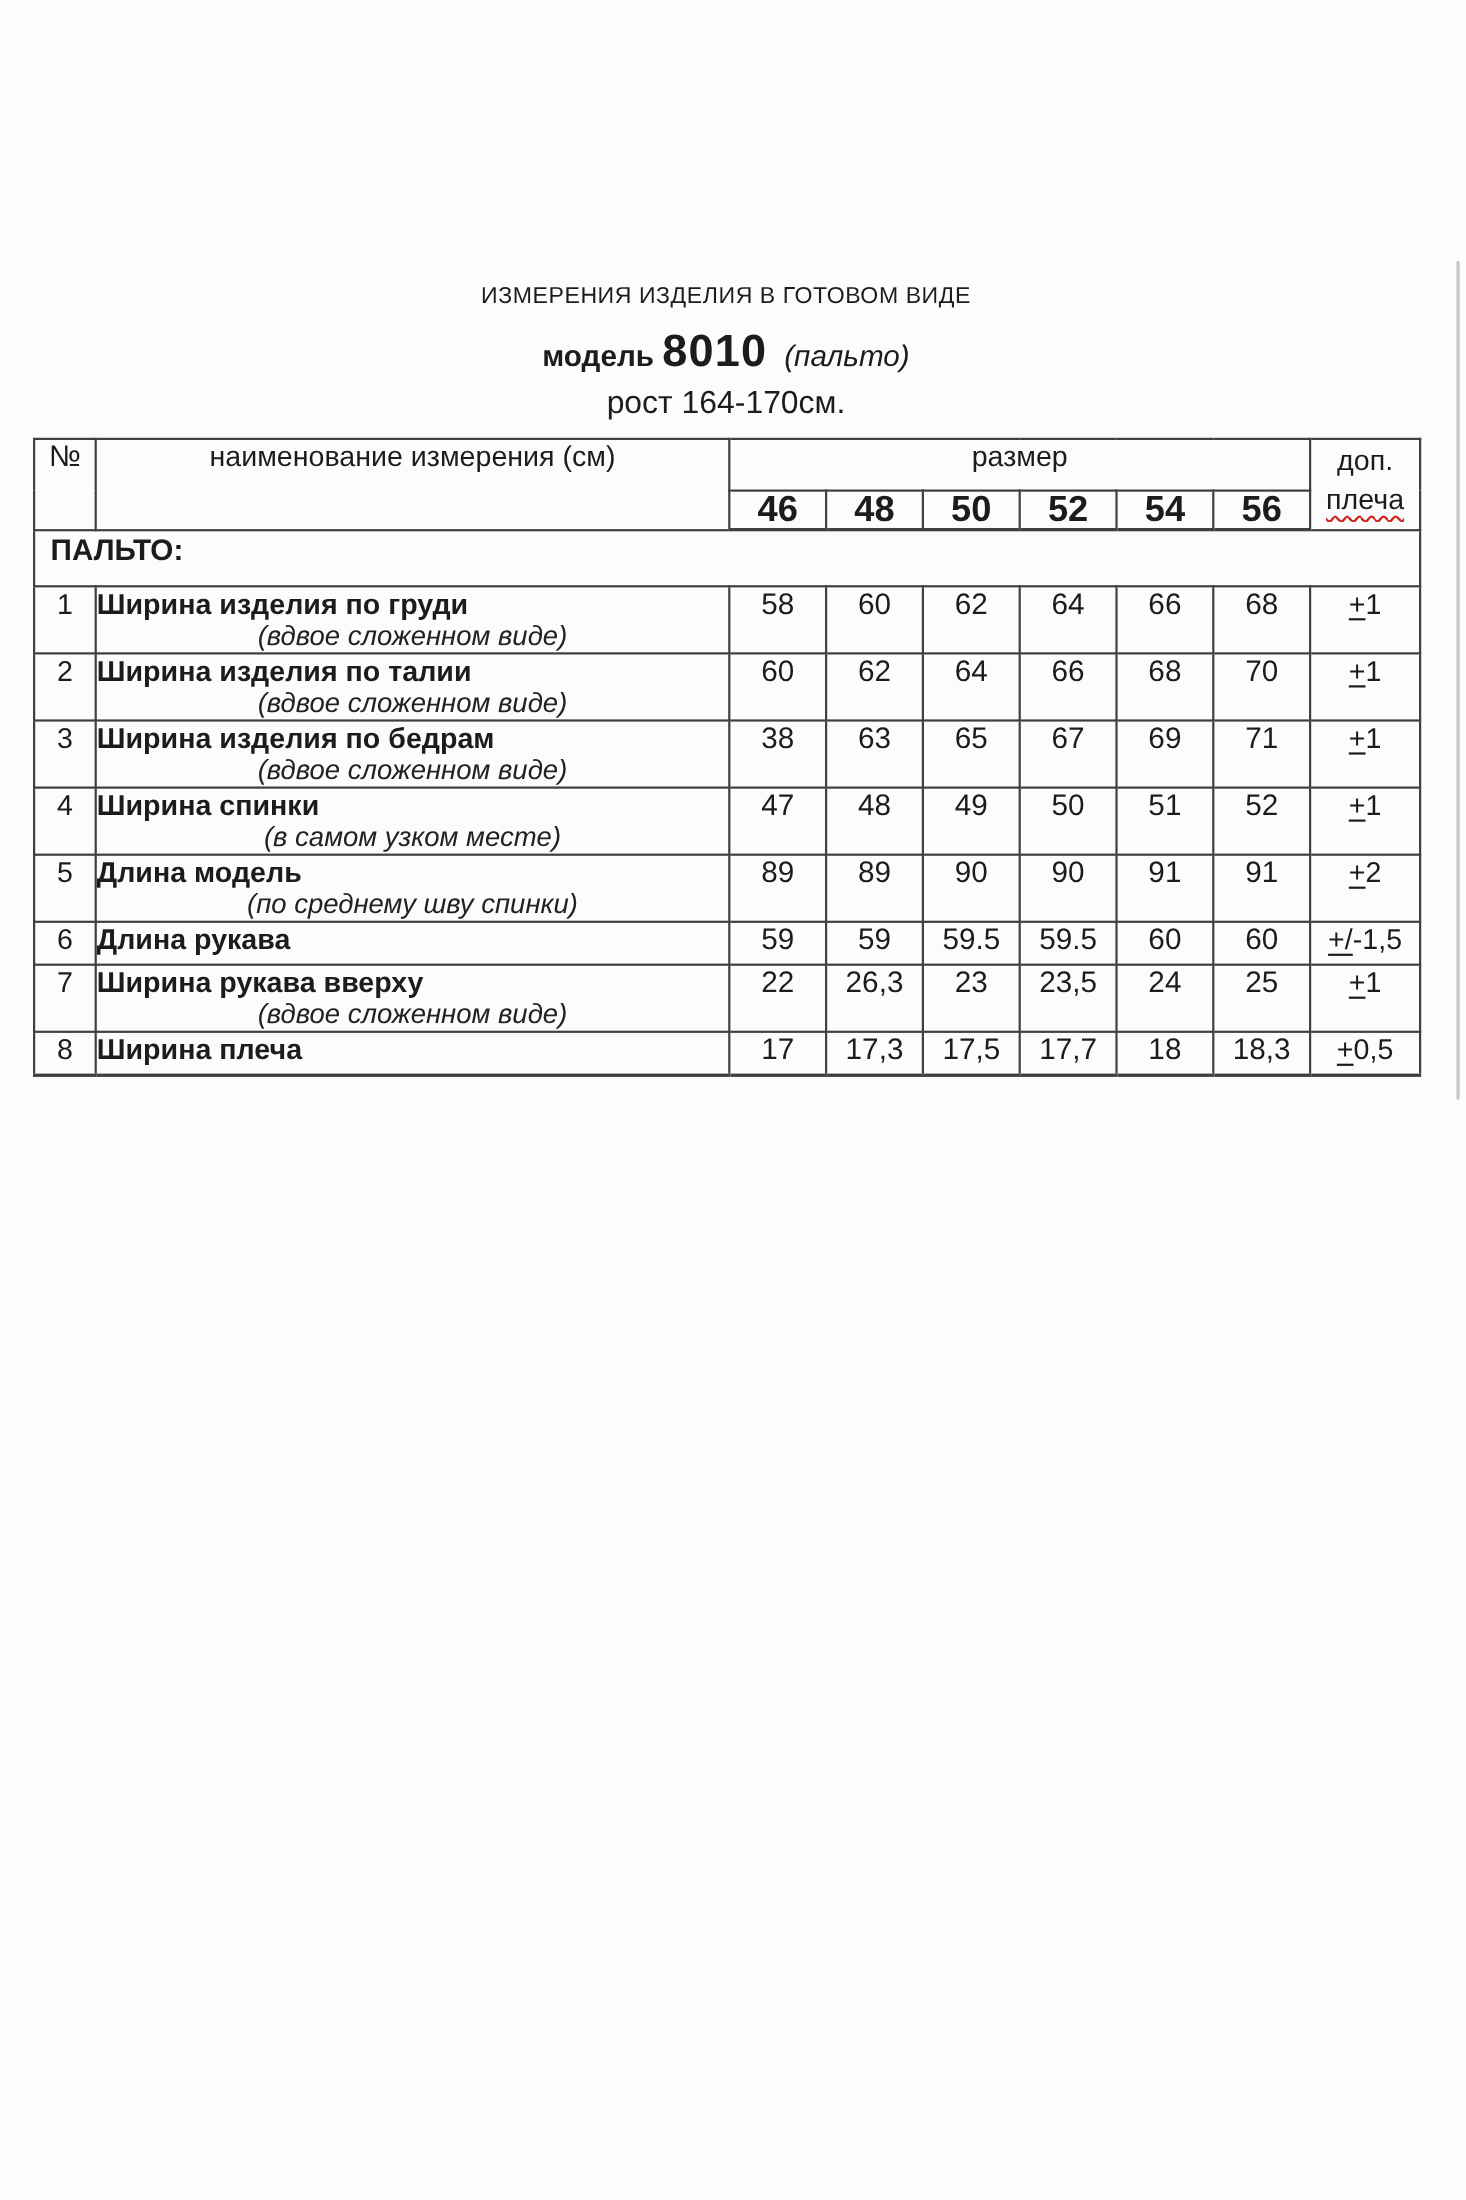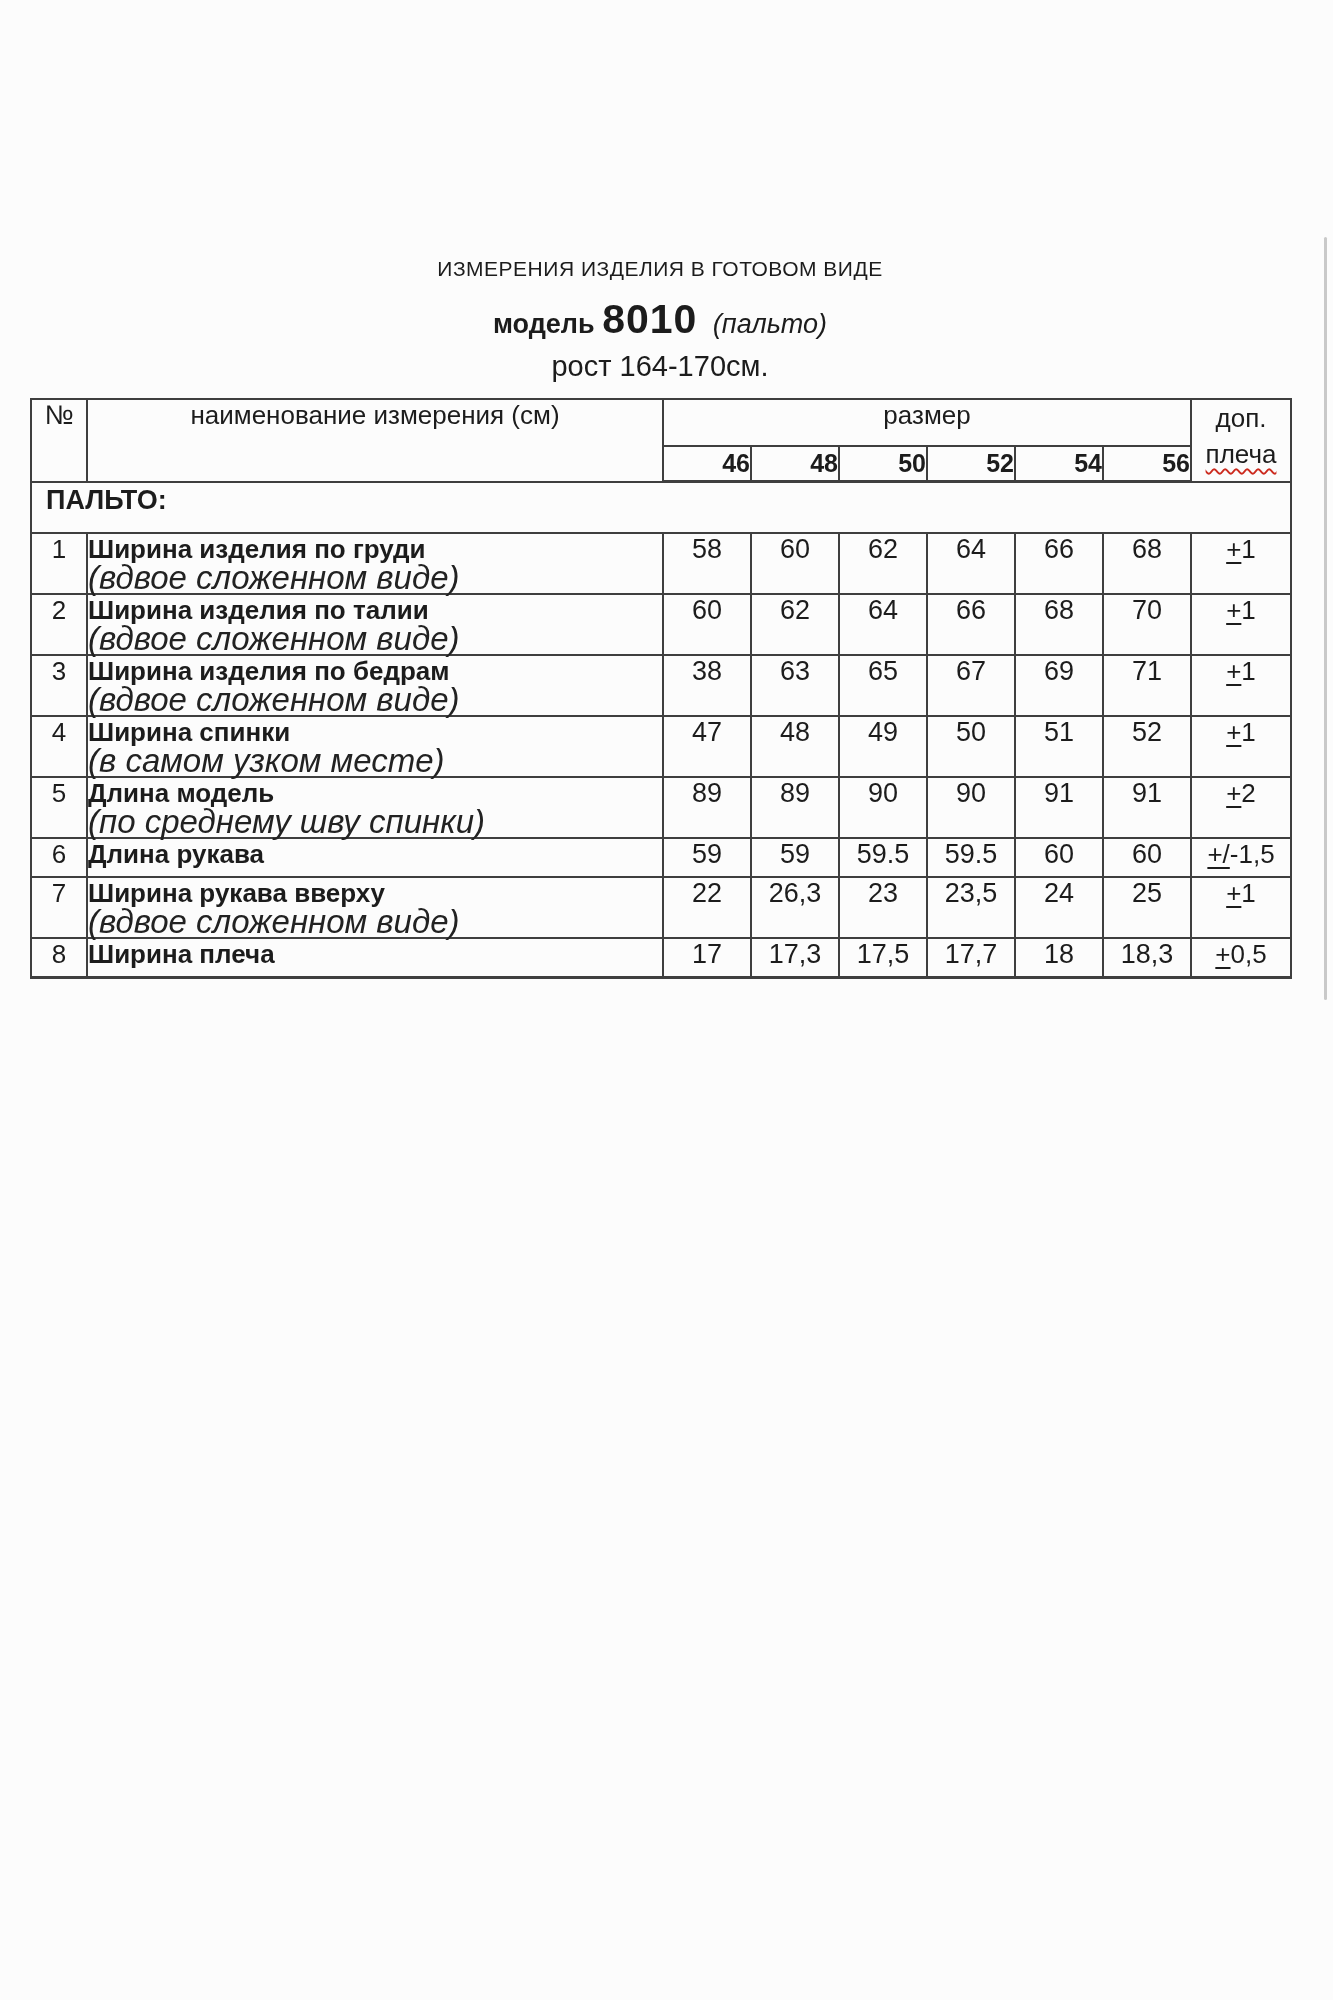--- a/index.html
+++ b/index.html
@@ -38,42 +38,42 @@
   table.meas td,table.meas th{
     border:2px solid #3f3f3f;
     padding:0;vertical-align:top;
     font-weight:400;
   }
   th.h-num{height:77px;padding-top:6px;text-align:center;font-size:27px;}
   th.h-name{padding-top:6px;text-align:center;}
   th.h-sizegroup{height:45px;padding-top:5px;text-align:center;}
   th.h-tol{padding-top:6px;text-align:center;line-height:36px;}
   tr.sizes-row th{
-    height:32px;font-weight:700;font-size:25px;text-align:right;
+    height:32px;font-weight:700;font-size:33px;text-align:center;
     padding-top:1px;line-height:30px;margin-left:12px;
   }
   tr.sizes-row th, th.h-sizegroup, th.h-num, th.h-name, th.h-tol{border-bottom-width:3px;}
   th.h-num,th.h-name,th.h-tol{border-bottom-width:3px;}
   .squiggle{
     text-decoration-line:underline;
     text-decoration-style:wavy;
     text-decoration-color:#cc2a1e;
     text-decoration-thickness:2px;
     text-underline-offset:5px;
   }
   tr.section-row td{
     height:31px;font-weight:700;font-size:27px;
     padding:2px 0 16px 14px;text-align:left;
   }
   tbody tr.r2{height:61px;}
   tbody tr.r1{height:39px;}
   td.c-num{text-align:center;padding-top:5px;line-height:30px;}
   td.c-name{text-align:left;padding:4px 0 0 14px;line-height:30px;}
   .row-name{font-weight:700;font-size:26px;display:block;}
-  .row-sub{font-style:italic;font-weight:400;font-size:33px;display:block;line-height:28px;color:#222;}
+  .row-sub{font-style:italic;font-weight:400;font-size:25px;display:block;line-height:28px;color:#222;text-align:center;}
   td.c-val{text-align:center;padding-top:5px;font-size:27px;line-height:30px;}
   td.c-tol{text-align:center;padding-top:5px;font-size:26px;line-height:30px;white-space:nowrap;}
   .pm{
     text-decoration-line:underline;
     text-decoration-thickness:2px;
     text-underline-offset:4px;
   }
   tbody tr:last-child td{border-bottom-width:3px;}
 
   

